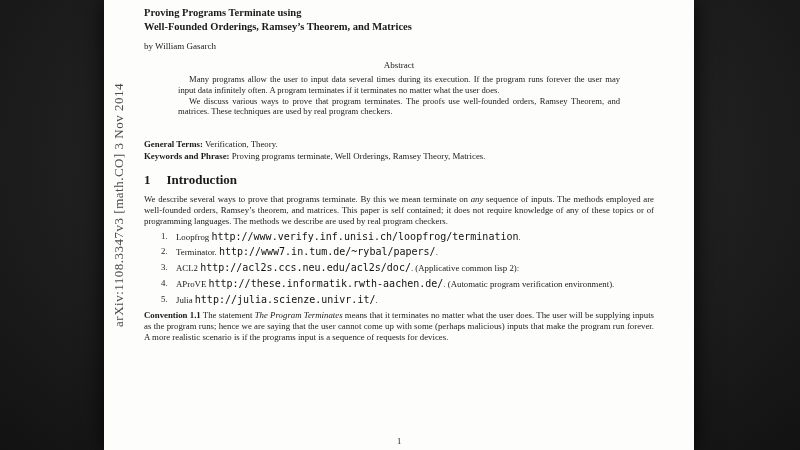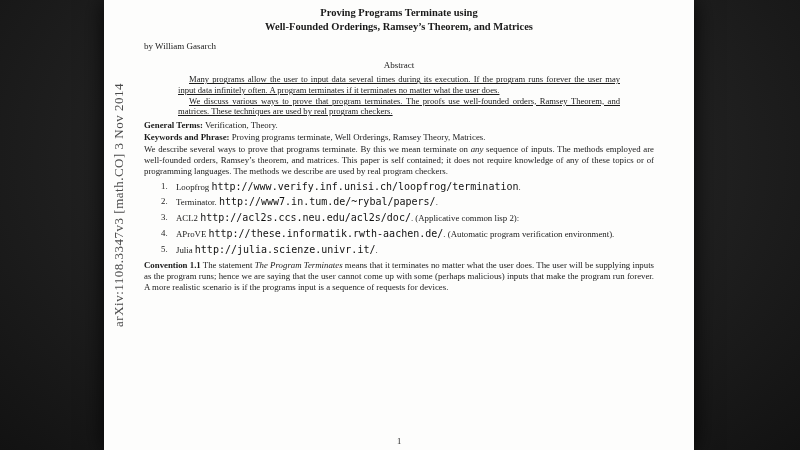--- a/index.html
+++ b/index.html
@@ -19,26 +19,26 @@
     text-align:center;
     transform:rotate(-90deg);
     font-size:13px;color:#4a4a4a;letter-spacing:0.5px;
     font-family:"Liberation Serif", serif;
     white-space:nowrap;
   }
   .content{
     position:absolute;left:40px;top:6px;width:510px;
     color:#1a1a1a;
   }
-  .title{font-size:10.5px;font-weight:bold;text-align:center;line-height:1.35;}
+  .title{font-size:10.5px;font-weight:bold;text-align:left;line-height:1.35;}
   .author{font-size:9px;text-align:left;margin-top:7px;}
   .abstract-heading{font-size:9px;font-weight:normal;text-align:center;margin-top:9px;}
-  .abstract{margin:4px 34px 0 34px;font-size:8.6px;line-height:1.24;text-align:justify;text-decoration:underline;}
+  .abstract{margin:4px 34px 0 34px;font-size:8.6px;line-height:1.24;text-align:justify;}
   .abstract p{margin:0;text-indent:11px;}
-  .meta{font-size:8.8px;line-height:1.24;text-align:justify;margin-top:3px;}
+  .meta{font-size:8.8px;line-height:1.24;text-align:justify;margin-top:22px;}
   .meta p{margin:1px 0;}
   .bold{font-weight:bold;}
   .italic{font-style:italic;}
   .section-heading{font-size:13px;font-weight:bold;margin:10px 0 6px 0;}
   .section-heading .sec-num{margin-right:16px;}
   .bodytext{font-size:8.8px;line-height:1.24;text-align:justify;}
   .bodytext p{margin:0 0 4px 0;font-family:Liberation Serif, serif;}
   .indent{text-indent:11px;}
   .list{margin:2px 0 0 0;}
   .li{position:relative;padding-left:32px;margin:3.5px 0;font-size:8.8px;line-height:1.24;text-align:justify;}
@@ -72,20 +72,23 @@
       <div class="abstract">
         <p>Many programs allow the user to input data several times during its execution. If the program runs forever the user may input data infinitely often. A program terminates if it terminates no matter what the user does.</p>
         <p>We discuss various ways to prove that program terminates. The proofs use well-founded orders, Ramsey Theorem, and matrices. These techniques are used by real program checkers.</p>
       </div>
 
       <div class="meta">
         <p><span class="bold">General Terms:</span><span> Verification, Theory.</span></p>
         <p><span class="bold">Keywords and Phrase:</span><span> Proving programs terminate, Well Orderings, Ramsey Theory, Matrices.</span></p>
       </div>
 
+      <div class="section-heading">
+        <span class="sec-num">1</span><span>Introduction</span>
+      </div>
 
       <div class="bodytext">
         <p><span>We describe several ways to prove that programs terminate. By this we mean terminate on </span><span class="italic">any</span><span> sequence of inputs. The methods employed are well-founded orders, Ramsey’s theorem, and matrices. This paper is self contained; it does not require knowledge of any of these topics or of programming languages. The methods we describe are used by real program checkers.</span></p>
 
         <div class="list">
           <div class="li">
             <span class="num">1.</span><span>Loopfrog </span><span class="mono">http://www.verify.inf.unisi.ch/loopfrog/termination</span><span>.</span>
           </div>
           <div class="li">
             <span class="num">2.</span><span>Terminator. </span><span class="mono">http://www7.in.tum.de/~rybal/papers/</span><span>.</span>

